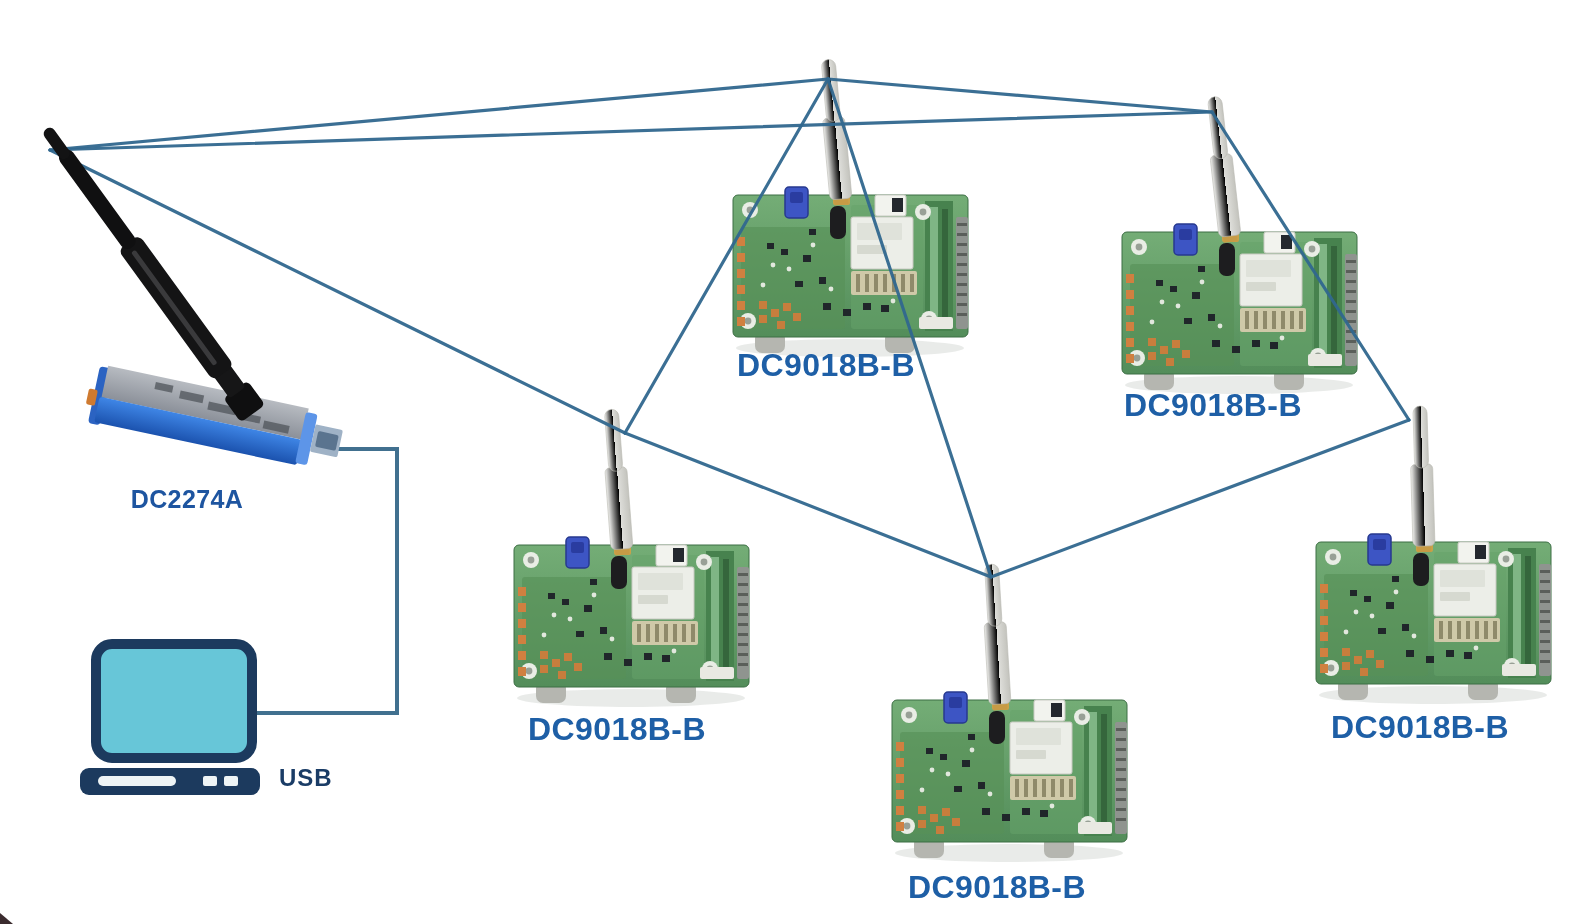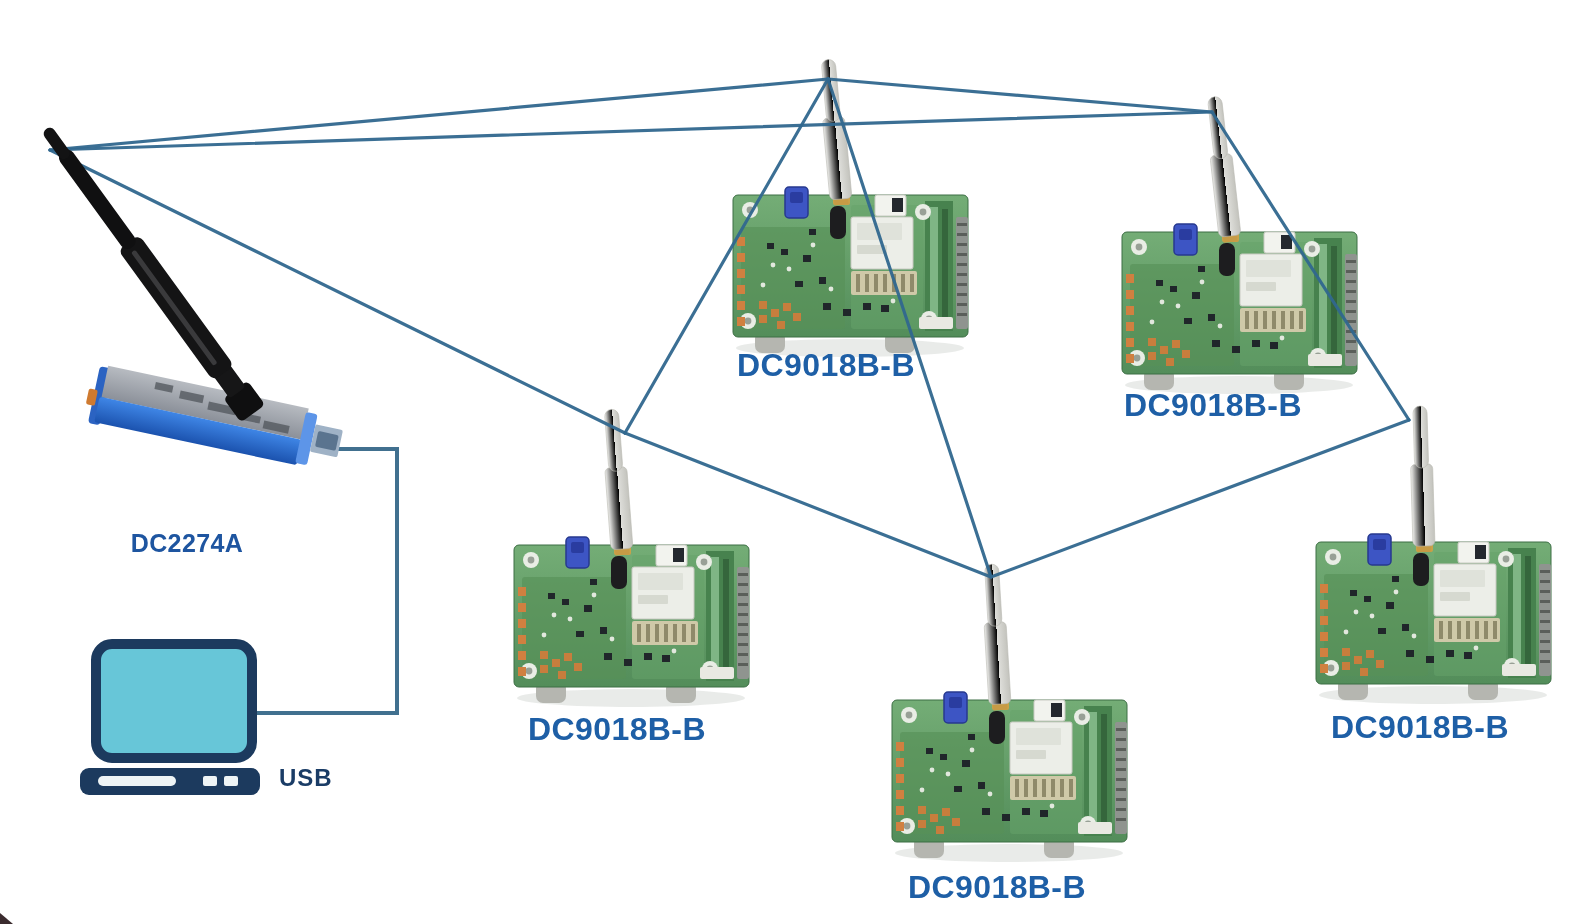--- a/index.html
+++ b/index.html
@@ -14,21 +14,21 @@
   .lbl{
     position:absolute;
     font-weight:bold;
     font-size:32px;
     letter-spacing:0.4px;
     color:var(--board-label,#1e5fa6);
     transform:translateX(-50%);
     white-space:nowrap;
     user-select:none;
   }
-  .lbl-manager{font-size:25px;color:var(--manager-label,#1e55a0);margin-top:44px;}
+  .lbl-manager{font-size:25px;color:var(--manager-label,#1e55a0);}
   .lbl-usb{font-size:24px;color:var(--usb-label,#1a3c66);transform:none;letter-spacing:1px;}
 </style>
 </head>
 <body>
 
 <div class="stage">
 
   <svg width="1584" height="924" viewBox="0 0 1584 924">
     <defs>
       <linearGradient id="gPCB" x1="0" y1="0" x2="0" y2="1">

